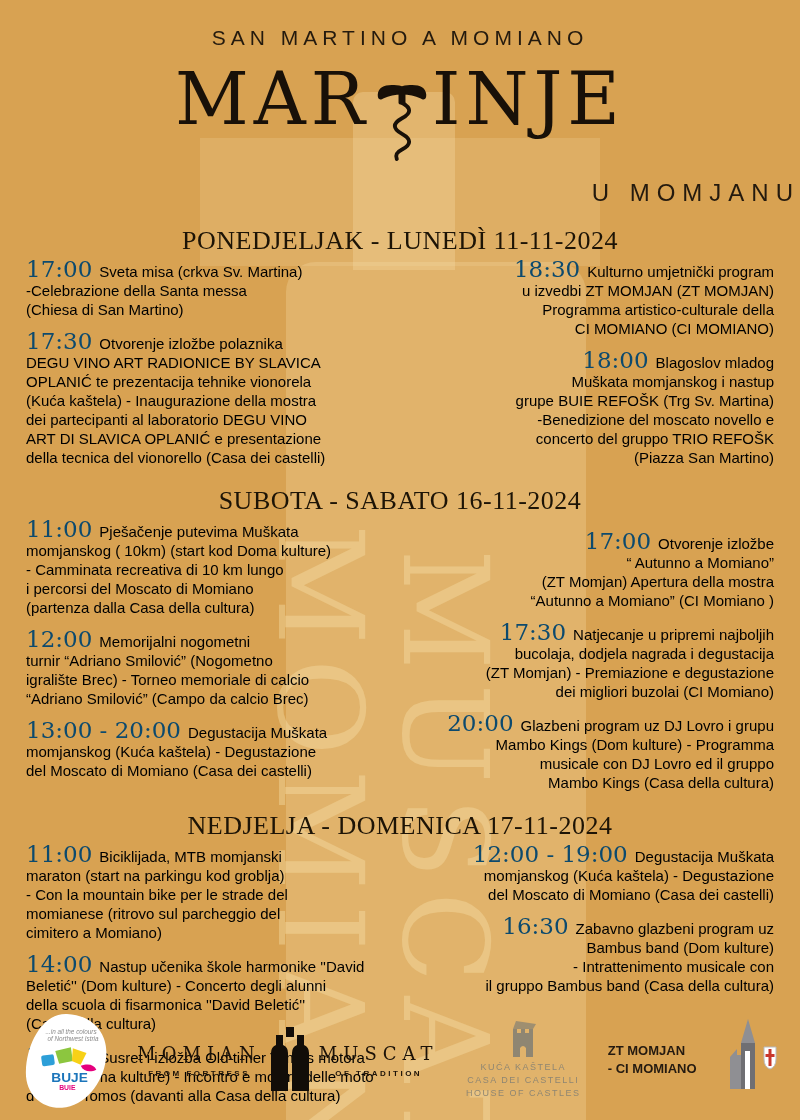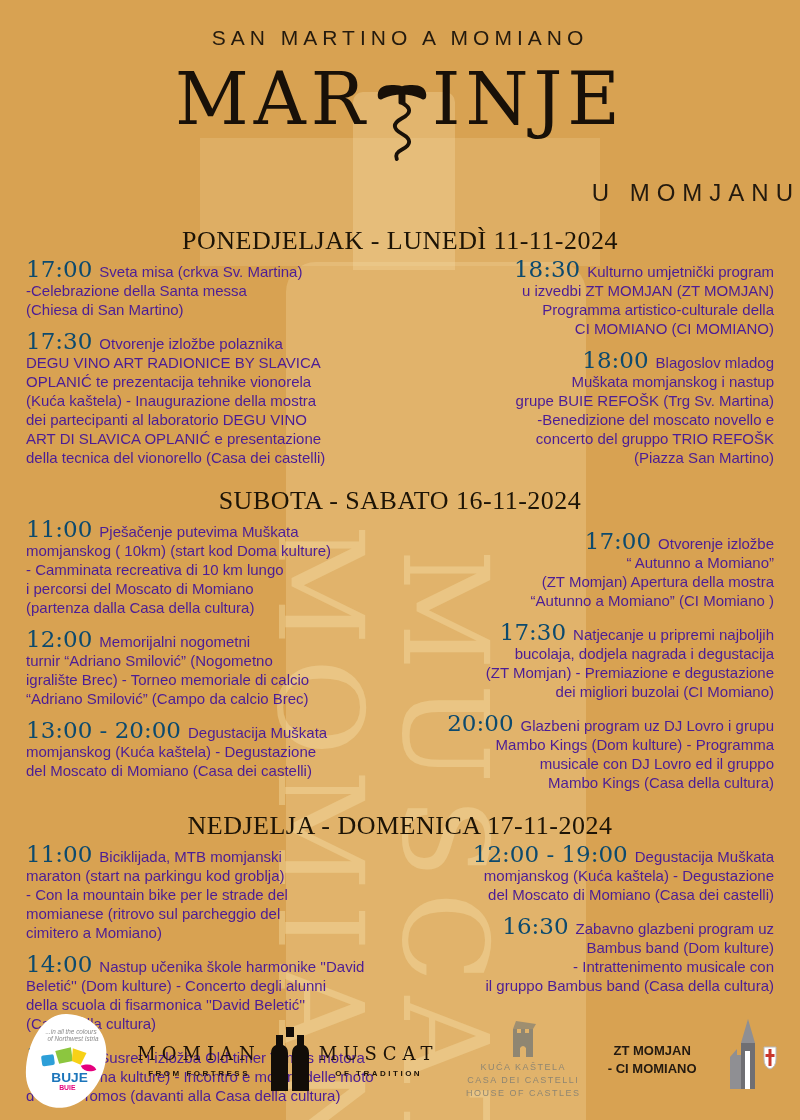--- a/index.html
+++ b/index.html
@@ -49,21 +49,21 @@
   .cols { display:flex; padding:0 26px; }
   .col  { box-sizing:border-box; }
   .col.left  { width:406px; padding-right:6px; text-align:left; }
   .col.right { flex:1; text-align:right; }
   .event { margin:0 0 13px; font-size:15px; line-height:19px; }
   .event:last-child { margin-bottom:0; }
   .event .time {
     font-family:"DejaVu Serif", serif; font-size:23px; line-height:19px;
     color:#0c4a6e; margin-right:7px;
   }
-  .event .desc { white-space:pre-line; color:#4c1d95;text-align:center; }
+  .event .desc { white-space:pre-line; color:#000000;text-align:center; }
   .event.mt { margin-top:12px; }
 
   
   .footer {
     position:absolute; left:0; right:0; bottom:0; height:104px; z-index:2;
     display:flex; align-items:center; justify-content:space-between;
     padding:0 22px 8px;
   }
   .logo { display:flex; flex-direction:column; align-items:center; }
 
@@ -75,21 +75,21 @@
   .mm-word { font-family:"DejaVu Serif", serif; font-size:18px; letter-spacing:6px; }
   .mm-sub  { font-size:8px; font-weight:bold; letter-spacing:2.5px; margin-top:5px; }
   .mm-icon { margin:0 8px; }
 
   .kk { color:#8f8672; }
   .kk-text { font-size:9px; letter-spacing:1.5px; line-height:13px; text-align:center; margin-top:4px; }
 
   .pou { }
   .pou-text { color:#f7f5f0; font-weight:bold; font-size:13px; line-height:15px; letter-spacing:1px; text-align:center; margin-top:6px; }
 
-  .zt { font-weight:bold; font-size:13px; line-height:18px; color:#241a10; text-align:center; }
+  .zt { font-weight:bold; font-size:13px; line-height:18px; color:#241a10; text-align:left; }
 </style>
 </head>
 <body>
 
 <div class="poster">
 
   <div class="wm">
     <div class="wm-band"></div>
     <div class="wm-neck"></div>
     <div class="wm-body"></div>

